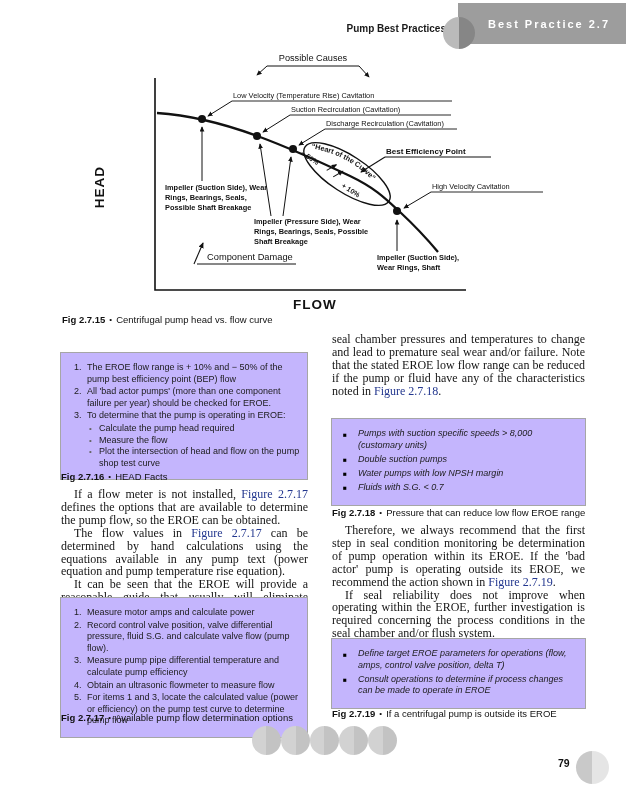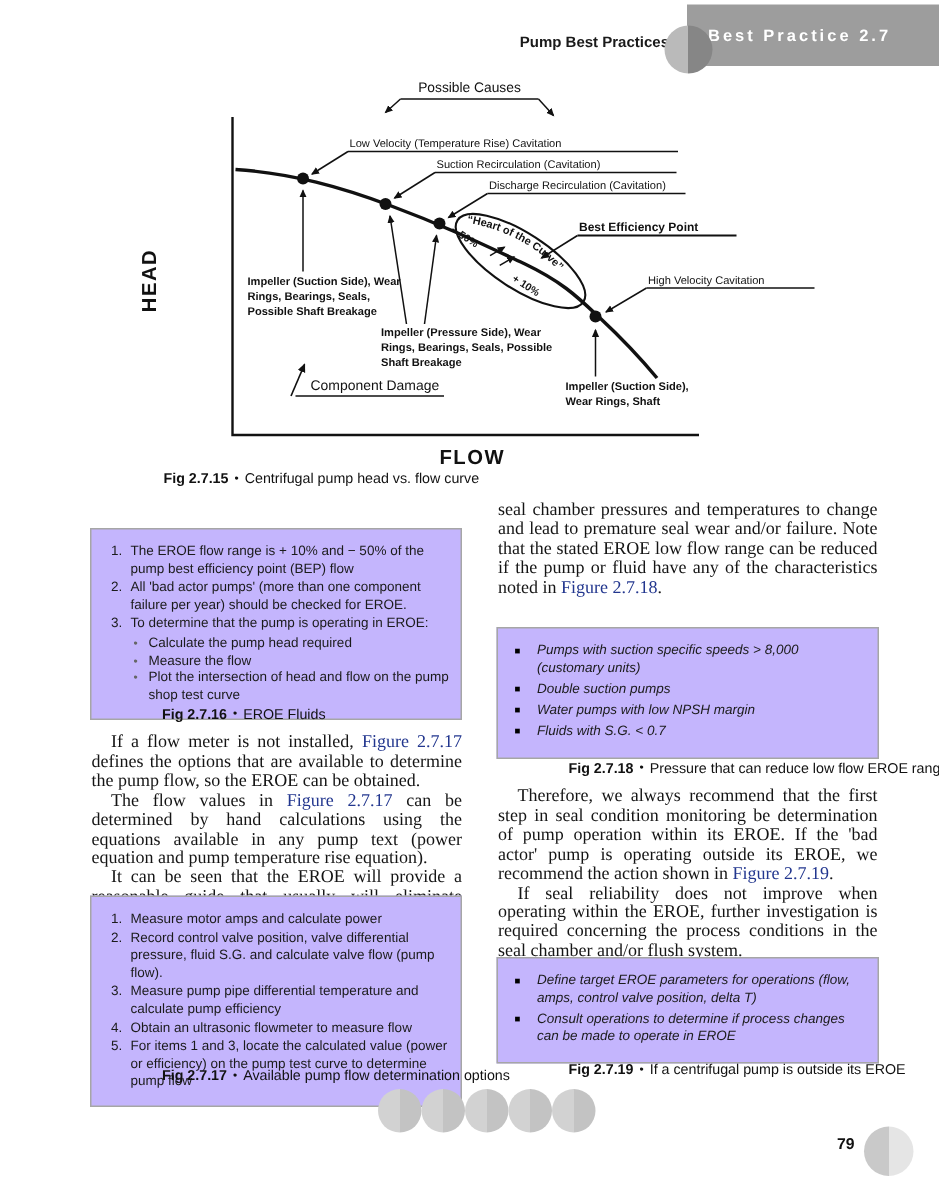--- a/index.html
+++ b/index.html
@@ -1,29 +1,29 @@
 <!DOCTYPE html>
 <html><head>
 <meta charset="utf-8">
 <style>
   html,body{margin:0;padding:0;background:#e8e8e8;}
   .page{position:relative;width:626px;height:800px;background:#ffffff;overflow:hidden;
         font-family:"Liberation Sans",sans-serif;color:#111;}
   
   .doc-title{position:absolute;top:23px;right:180px;font-size:10px;font-weight:bold;color:#1a1a1a;}
   .band{position:absolute;left:458px;top:3px;width:168px;height:41px;background:#9d9d9d;
-        display:flex;align-items:center;justify-content:flex-start;}
+        display:flex;align-items:center;justify-content:center;}
   .band-label{color:#ffffff;font-weight:bold;font-size:11px;letter-spacing:2px;padding-left:14px;}
   .tone-circle{position:absolute;border-radius:50%;}
   .band-circle{left:443px;top:17px;width:32px;height:32px;
         background:linear-gradient(90deg,#bababa 50%,#868686 50%);}
   
   .chart-svg{position:absolute;left:0;top:40px;width:626px;height:290px;}
   
-  .caption{position:absolute;font-size:9.5px;color:#111;white-space:nowrap;margin-left:47px;}
+  .caption{position:absolute;font-size:9.5px;color:#111;white-space:nowrap;}
   .caption .b{font-weight:bold;}
   .caption .bullet{margin:0 4px;font-size:8px;vertical-align:1px;}
   
   .fbox{position:absolute;border:1px solid #a6a6a6;background:#c4b5fd;font-size:9px;
         line-height:11.6px;color:#1b1b1b;padding:9px 7px 9px 6px;box-sizing:border-box;}
   ol.numlist{margin:0;padding-left:17px;}
   ol.numlist>li{padding-left:3px;margin-bottom:1px;}
   ul.dotlist{list-style:none;margin:1px 0 0 0;padding-left:2px;}
   ul.dotlist>li{padding-left:10px;position:relative;}
   ul.dotlist>li::before{content:"•";position:absolute;left:0;top:0;color:#666;font-size:8px;}
@@ -139,21 +139,21 @@
       <li><span>To determine that the pump is operating in EROE:</span>
         <ul class="dotlist">
           <li><span>Calculate the pump head required</span></li>
           <li><span>Measure the flow</span></li>
           <li><span>Plot the intersection of head and flow on the pump shop test curve</span></li>
         </ul>
       </li>
     </ol>
   </div>
   <div class="caption" style="left:61px;top:471px;">
-    <span class="b">Fig 2.7.16</span><span class="bullet">•</span><span>EROE Fluids</span>
+    <span class="b">Fig 2.7.16</span><span class="bullet">•</span><span>HEAD Facts</span>
   </div>
 
   <div class="serif-block" style="left:61px;top:488px;width:247px;">
     <p class="indent"><span>If a flow meter is not installed, </span><span class="figlink">Figure 2.7.17</span><span> defines the options that are available to determine the pump flow, so the EROE can be obtained.</span></p>
     <p class="indent"><span>The flow values in </span><span class="figlink">Figure 2.7.17</span><span> can be determined by hand calculations using the equations available in any pump text (power equation and pump temperature rise equation).</span></p>
     <p class="indent"><span>It can be seen that the EROE will provide a reasonable guide that usually will eliminate hydraulic disturbances that can cause</span></p>
   </div>
 
   <div class="fbox" style="left:60px;top:597px;width:248px;">
     <ol class="numlist">

